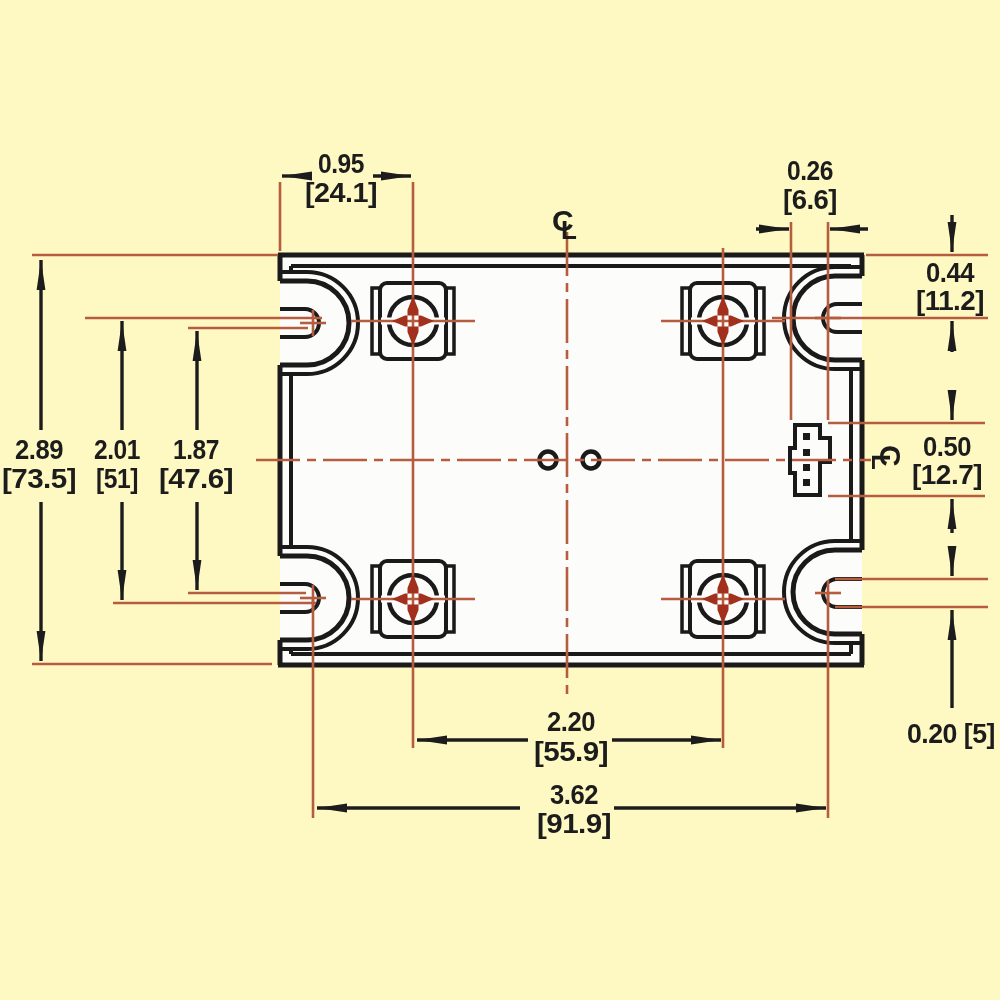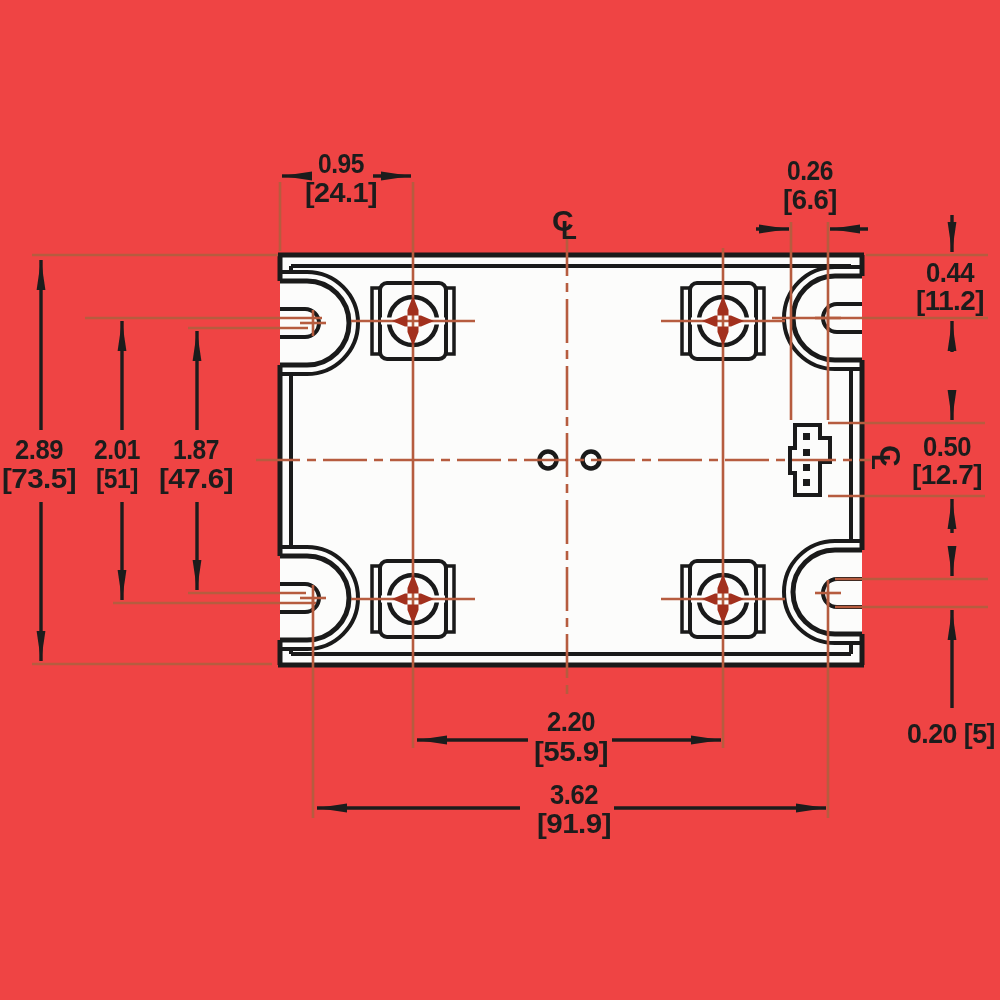--- a/index.html
+++ b/index.html
@@ -1,16 +1,16 @@
 <!DOCTYPE html>
 <html><head>
 <meta charset="utf-8">
 <style>
   html,body{margin:0;padding:0;background:#f3f3f2;}
-  .stage{width:1000px;height:1000px;background:#ef4444;position:relative;overflow:hidden;}
+  .stage{width:1000px;height:1000px;background:#fef9c3;position:relative;overflow:hidden;}
   svg{position:absolute;left:0;top:0;}
   .dimtext{font:bold 27px "Liberation Sans", sans-serif;fill:#1c1c1c;text-anchor:middle;letter-spacing:-0.5px;}
   .clsym{font:bold 30px "Liberation Sans", sans-serif;fill:#1c1c1c;}
   .clsym-l{font-size:26px;}
   .blk{stroke:#1a1a1a;fill:none;}
   .red{stroke:#b65c3f;stroke-width:2.6;fill:none;}
   .dimline{stroke:#1c1c1c;stroke-width:3.4;fill:none;}
 </style>
 </head>
 <body>

